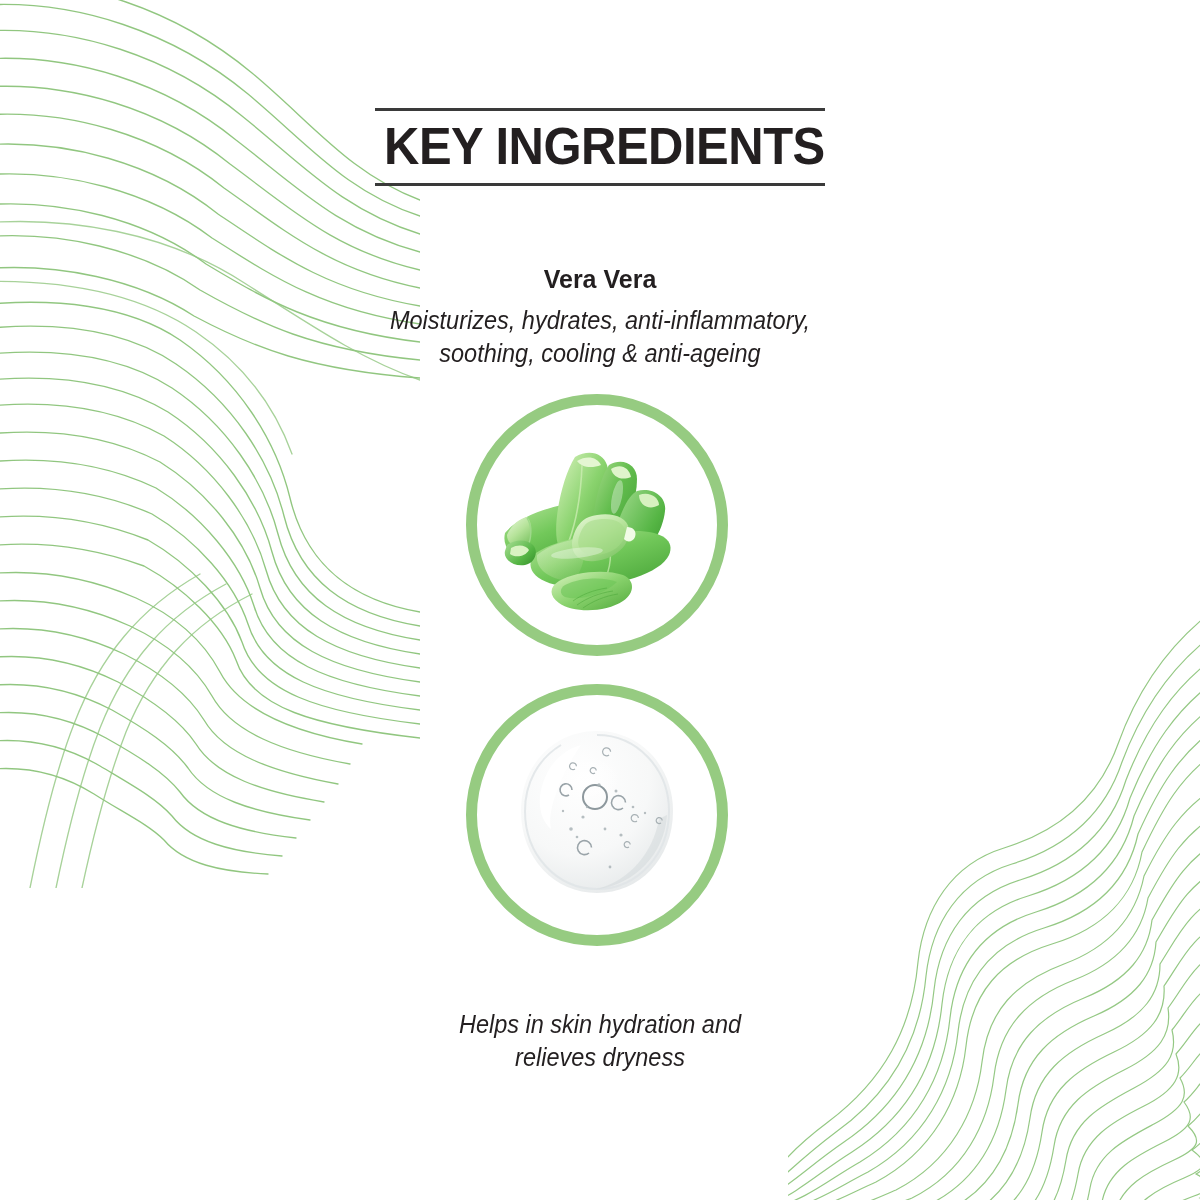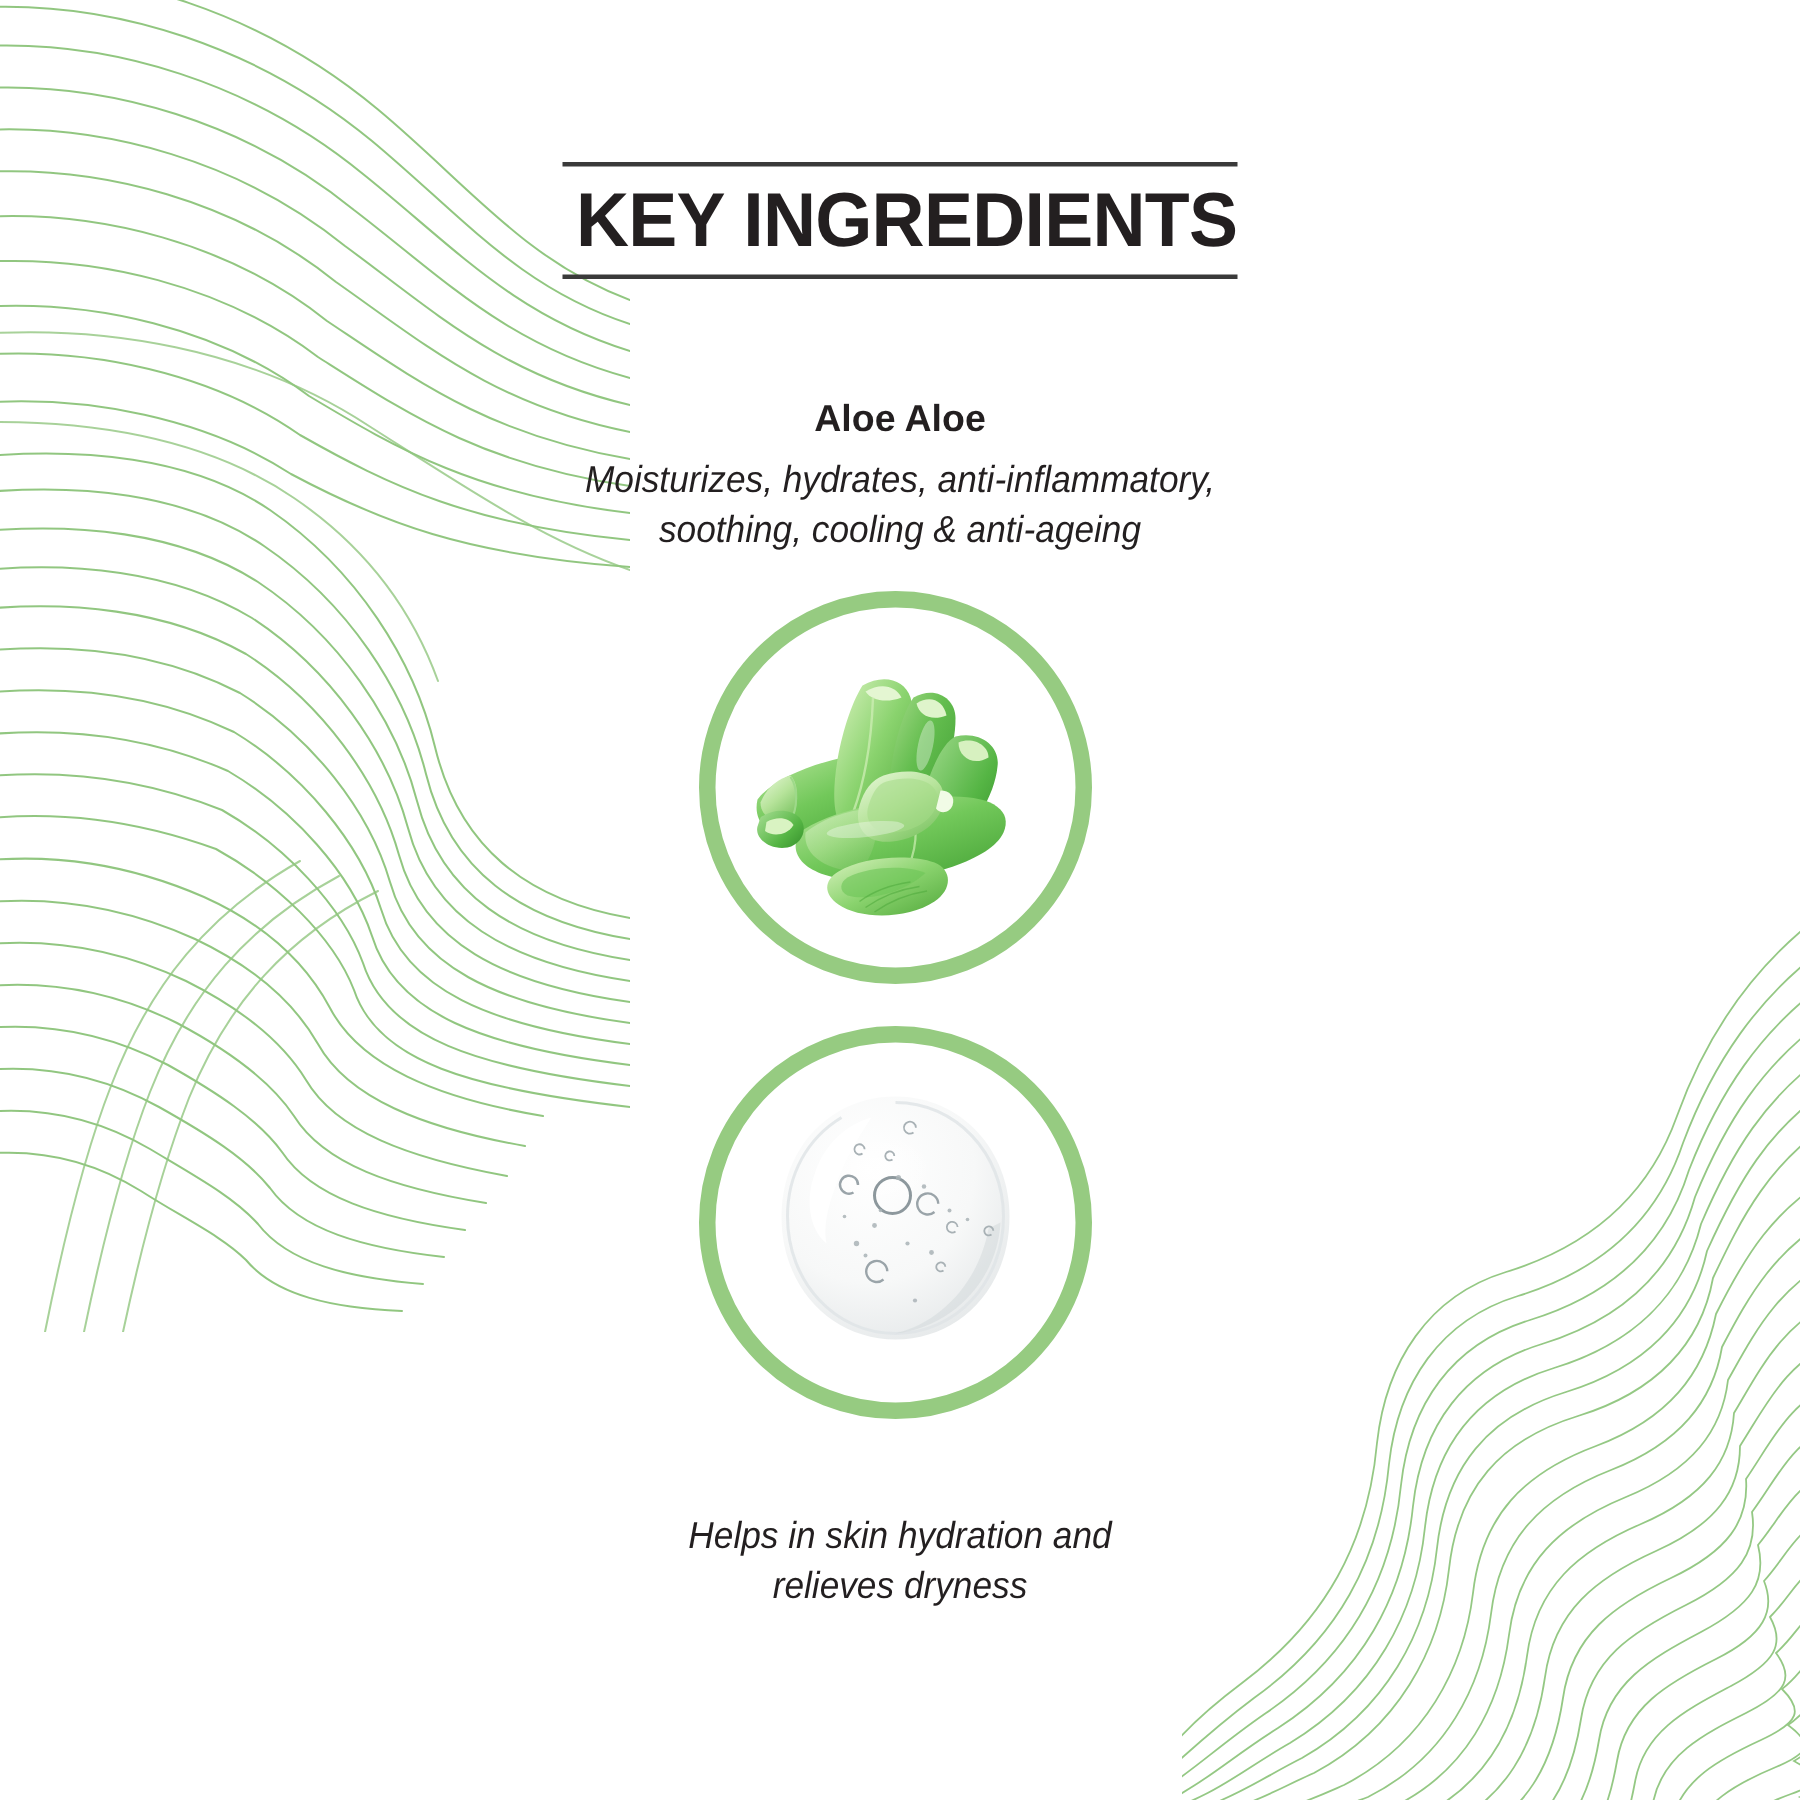--- a/index.html
+++ b/index.html
@@ -261,21 +261,21 @@
       </g>
     </g>
   </svg>
 
   <div id="title-block">
     <div class="rule"></div>
     <div id="page-title">KEY INGREDIENTS</div>
     <div class="rule"></div>
   </div>
 
-  <div class="ingredient-name" id="aloe-name">Aloe Aloe</div>
+  <div class="ingredient-name" id="aloe-name">Vera Vera</div>
 
   <div class="ingredient-desc" id="aloe-desc">
     <div>Moisturizes, hydrates, anti-inflammatory,</div>
     <div>soothing, cooling &amp; anti-ageing</div>
   </div>
 
   <div class="badge" id="aloe-badge">
     <svg class="badge-art" viewBox="0 0 240 240">
       <defs>
         <linearGradient id="al1" x1="0" y1="0" x2="1" y2="1">

